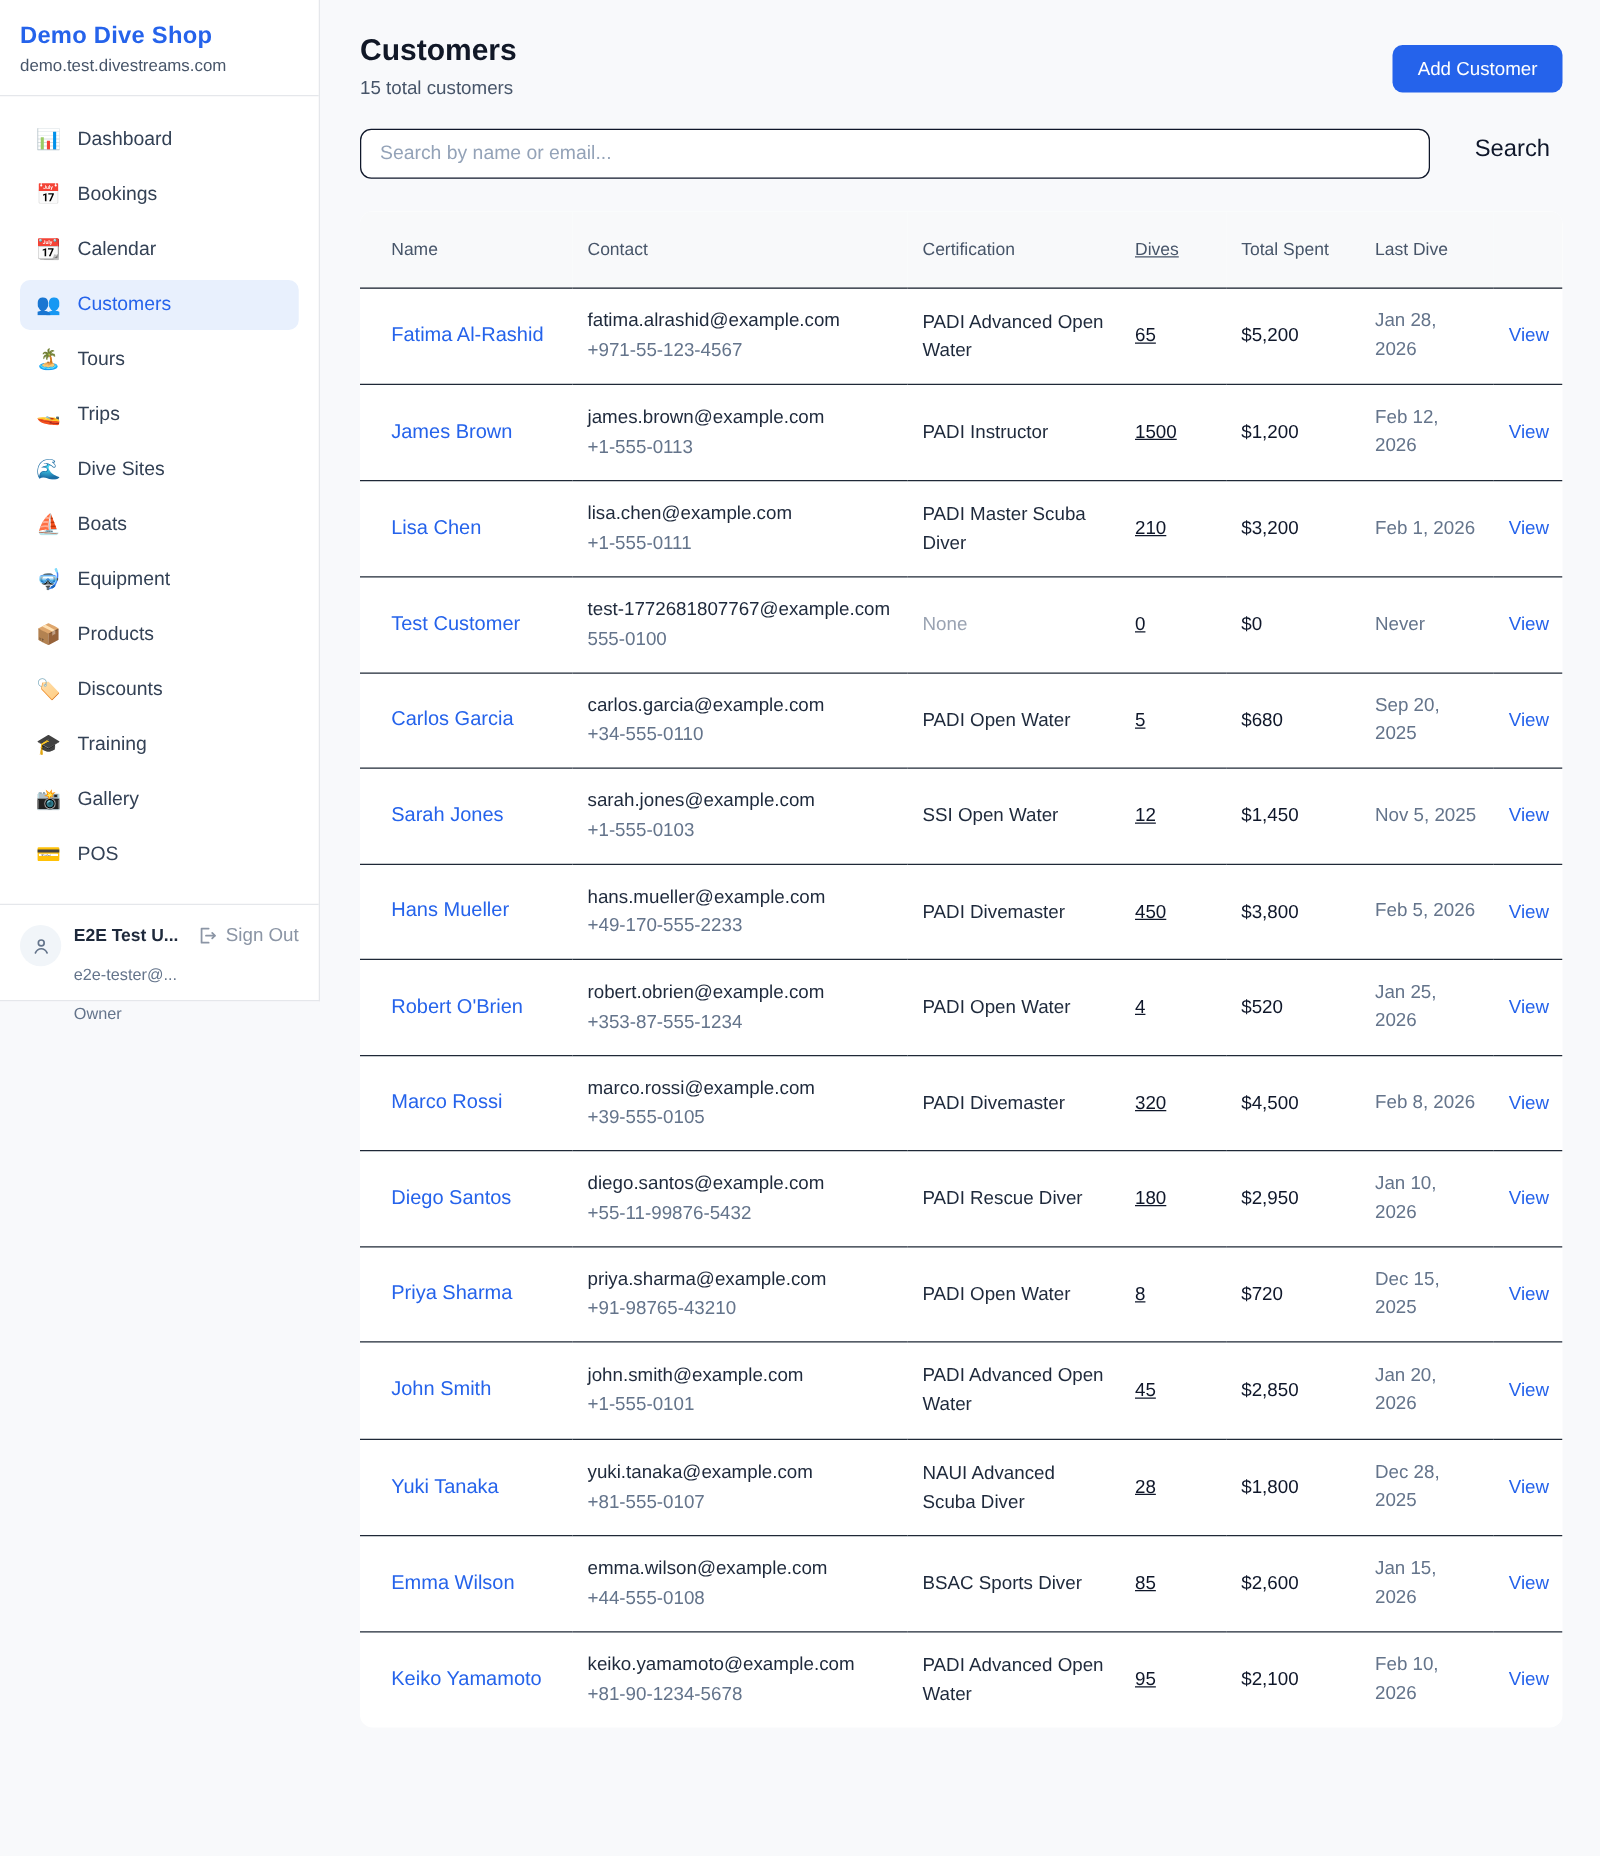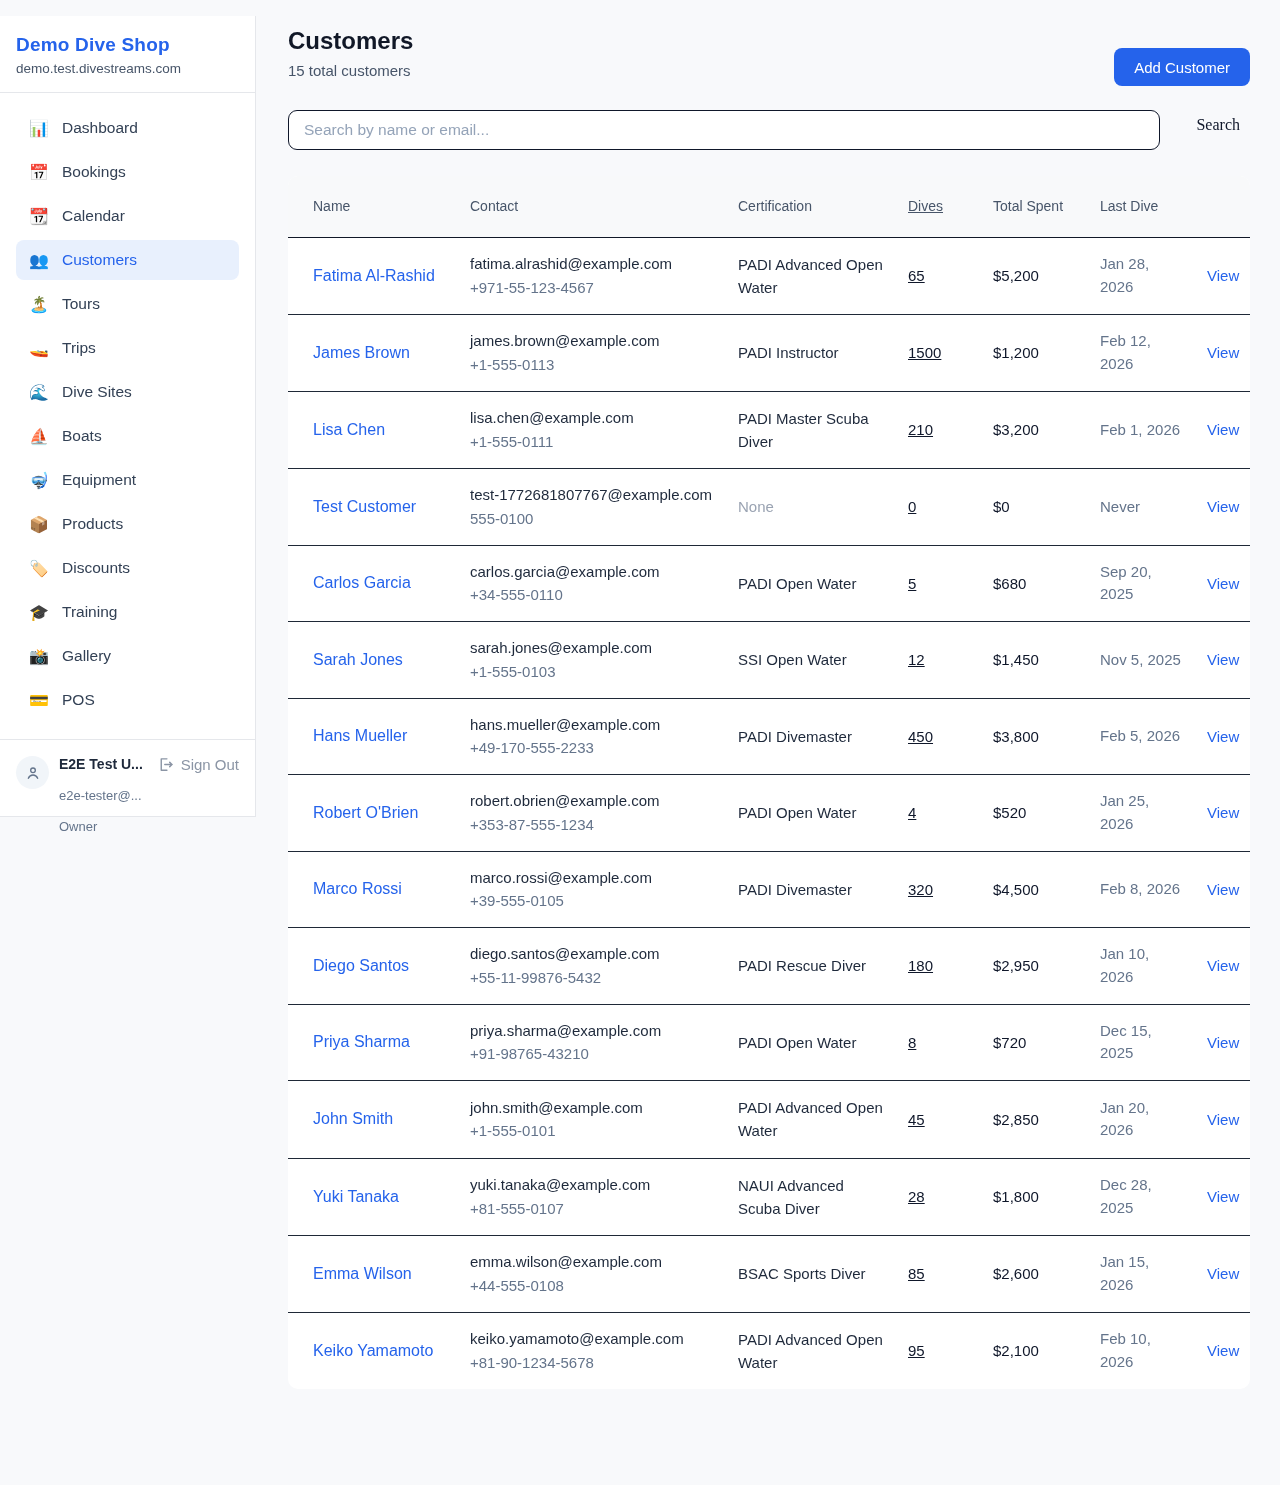--- a/index.html
+++ b/index.html
@@ -4,21 +4,21 @@
 <style>
   * { margin: 0; padding: 0; box-sizing: border-box; }
   html, body {
     width: 1280px; min-height: 1485px;
     background: #f8f9fb;
     font-family: "Liberation Sans", sans-serif;
     color: #0f172a;
   }
   
   .sidebar {
-    position: absolute; left: 0; top: 16px;
+    position: absolute; left: 0; top: 0;
     width: 256px; height: 801px;
     background: #ffffff;
     border-right: 1px solid #e5e7eb;
     border-bottom: 1px solid #e5e7eb;
     display: flex; flex-direction: column;
   }
   .side-head { padding: 18px 16px 16px 16px; border-bottom: 1px solid #e5e7eb; }
   .shop-name { font-size: 19px; font-weight: bold; color: #2563eb; letter-spacing: .2px; }
   .shop-domain { margin-top: 5px; font-size: 13.5px; color: #475569; }
   .side-nav { padding: 15px 16px; flex: 1; }
@@ -49,33 +49,33 @@
     white-space: nowrap;
   }
   
   .main { margin-left: 256px; padding: 27px 30px 30px 32px; }
   .head-row { display: flex; justify-content: space-between; align-items: flex-start; }
   .page-title { font-size: 24px; font-weight: bold; color: #111827; }
   .page-sub { margin-top: 7px; font-size: 15px; color: #475569; }
   .btn-primary {
     background: #2563eb; color: #ffffff; border: none; cursor: pointer;
     font-family: inherit; font-size: 15px; font-weight: 500;
-    padding: 0 20px; height: 38px; border-radius: 8px; margin-top: 21px;
+    padding: 0 20px; height: 38px; border-radius: 8px; margin-top: 9px;
   }
   .search-row { display: flex; align-items: flex-start; margin-top: 24px; }
   .search-input {
     flex: 1; height: 40px;
     border: 1.5px solid #0f172a; border-radius: 9px;
     padding: 0 15px; font-family: inherit; font-size: 15.5px;
     color: #0f172a; background: #ffffff; outline: none;
   }
   .search-input::placeholder { color: #94a3b8; }
   .search-btn {
     background: none; border: none; cursor: pointer;
-    font-family: Liberation Serif, serif; font-size: 16px; color: #0f172a;
+    font-family: Liberation Sans, sans-serif; font-size: 19px; color: #0f172a;
     margin-left: 26px; padding: 6px 10px;
   }
   
   .table-card {
     margin-top: 26px; background: #ffffff;
     border-radius: 10px; overflow: hidden;
   }
   table { width: 100%; border-collapse: collapse; table-layout: fixed; }
   thead tr { background: #f8f9fa; }
   th {

